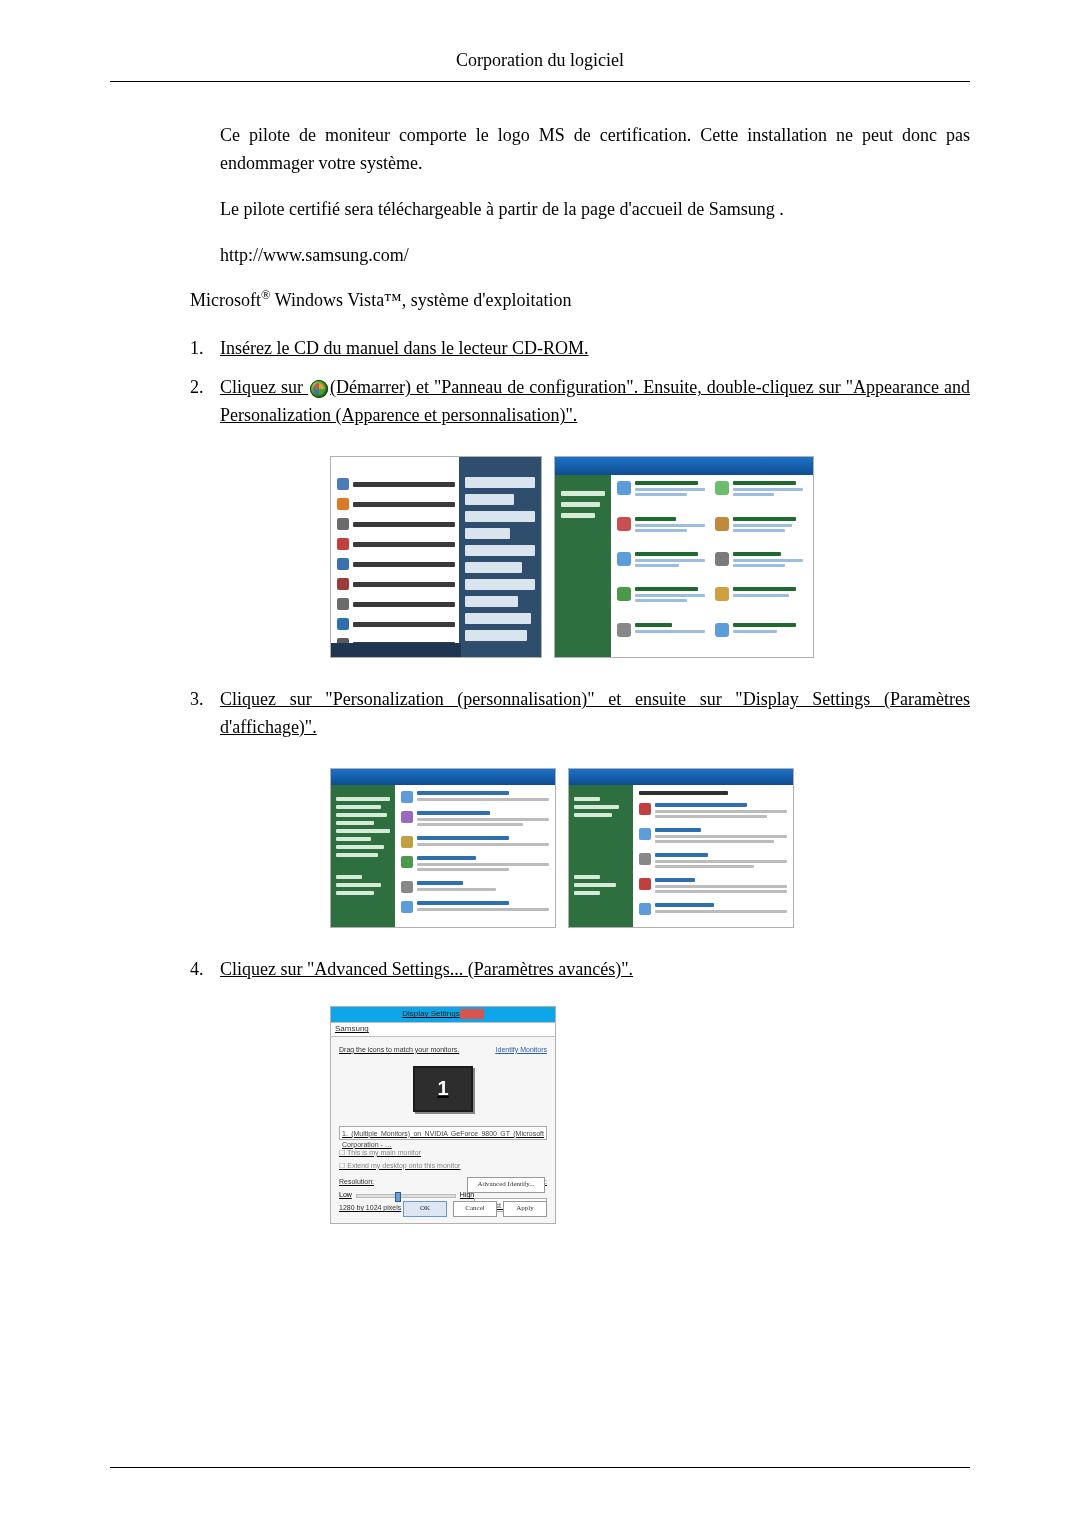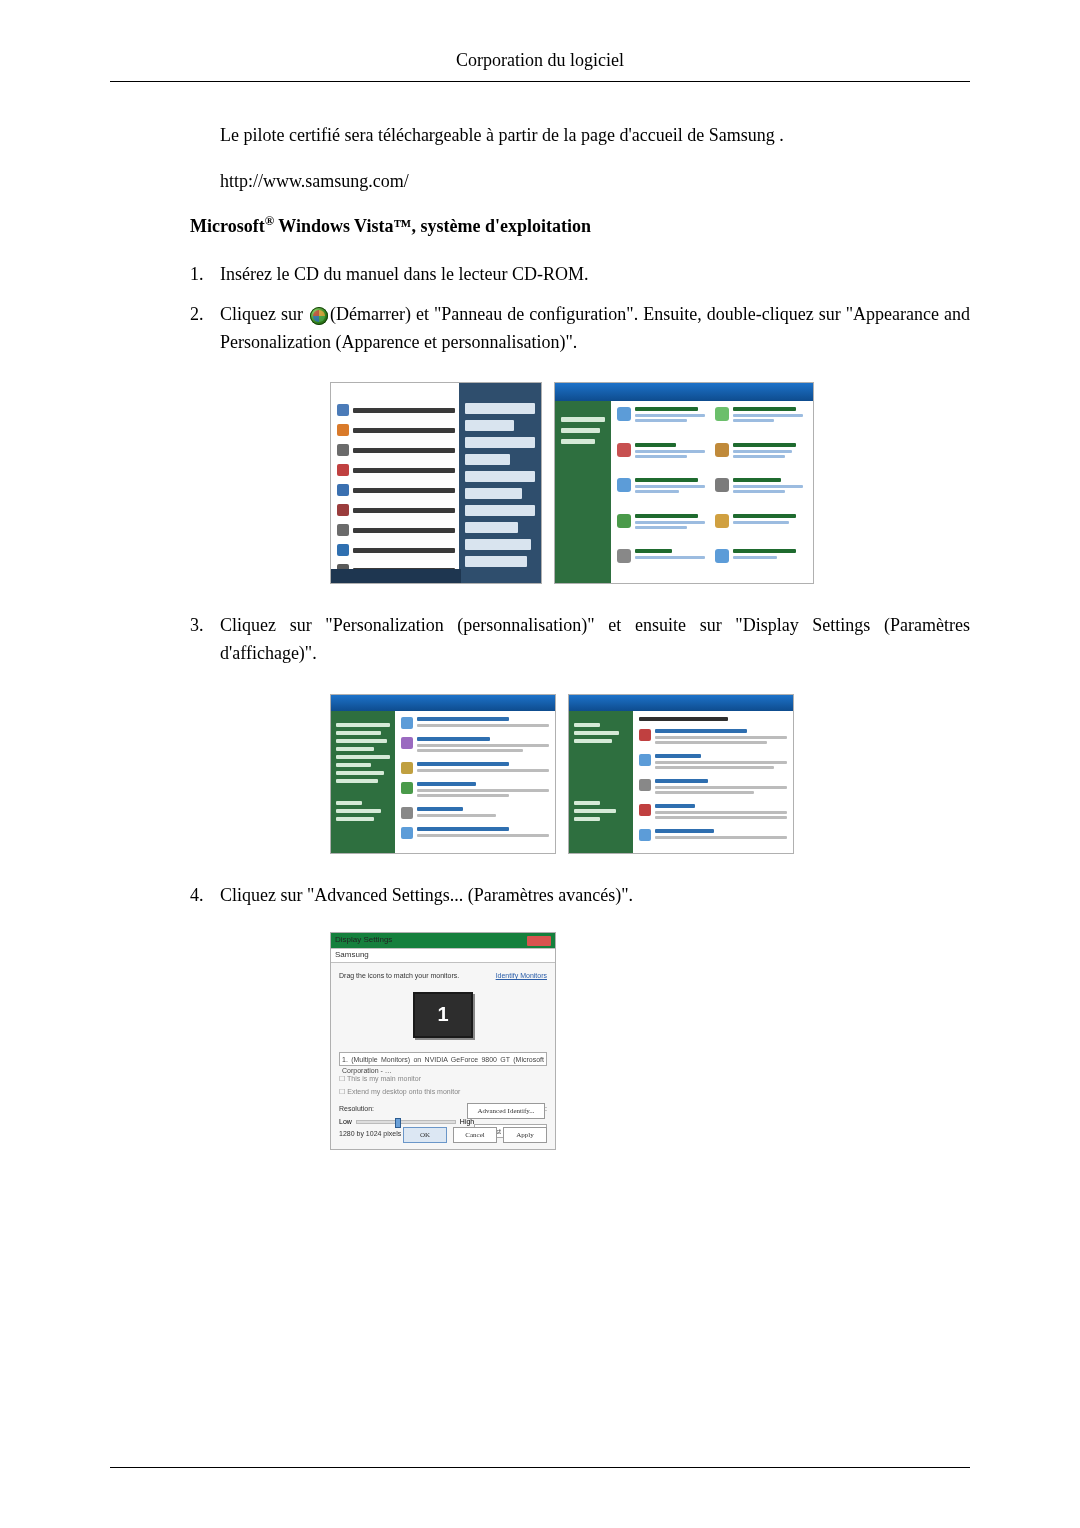--- a/index.html
+++ b/index.html
@@ -59,25 +59,25 @@
     .section-heading {
       font-family: Arial, Helvetica, sans-serif;
       font-weight: bold;
       font-size: 22px;
       margin: 30px 0 20px 0;
     }
     .intro-line {
       font-size: 18px;
       margin-bottom: 24px;
       padding-left: 80px;
-      font-weight: bold;
     }
     .step-list {
       list-style: none;
       counter-reset: step;
+      text-decoration: underline;
     }
     .step {
       counter-increment: step;
       position: relative;
       font-size: 18px;
       line-height: 1.55;
       padding-left: 110px;
       margin-bottom: 12px;
       text-align: justify;
     }
@@ -146,21 +146,21 @@
     .shot-pers .p-side { position:absolute; left:0; top:16px; width:64px; bottom:0; background:#2e6f3f; }
     .shot-pers .p-body { position:absolute; left:64px; top:16px; right:0; bottom:0; background:#fff; padding:6px; }
     .p-side-line { height:4px; background:#d5ead7; margin:4px 5px; border-radius:1px; }
     .p-row { display:flex; gap:4px; margin-bottom:8px; }
     .p-ico { width:12px; height:12px; background:#6aa5e0; border-radius:2px; flex-shrink:0; }
     .p-ttl { height:4px; background:#2f6fb0; margin-bottom:3px; width:70%; border-radius:1px; }
     .p-txt { height:3px; background:#bcbcbc; margin-bottom:2px; width:100%; border-radius:1px; }
 
     
     .shot-display { width: 226px; height: 218px; background:#f6f6f6; }
-    .dsp-title { height:16px; background:#15803d; border-bottom:1px solid #c0c0c0; display:flex; align-items:center; justify-content:space-between; padding:0 4px; }
+    .dsp-title { height:16px; background:#0ea5e9; border-bottom:1px solid #c0c0c0; display:flex; align-items:center; justify-content:center; padding:0 4px; }
     .dsp-title-text { font-size:8px; color:#222; font-family: Arial; }
     .dsp-close { width:24px; height:10px; background:#d9534f; border-radius:1px; }
     .dsp-tabbar { height:14px; background:#fff; border-bottom:1px solid #c0c0c0; padding-left:4px; font-size:8px; font-family:Arial; color:#333; display:flex; align-items:center; }
     .dsp-body { padding:8px; font-family:Arial; }
     .dsp-desc { font-size:7px; color:#333; margin-bottom:4px; display:flex; justify-content:space-between; }
     .dsp-ident { font-size:7px; color:#2a5da8; text-decoration:underline; }
     .dsp-monitor { width:60px; height:46px; background:#2d2d2d; margin:10px auto 14px; border:2px solid #1a1a1a; display:flex; align-items:center; justify-content:center; color:#fff; font-size:20px; font-weight:bold; box-shadow: 2px 2px 0 #888; }
     .dsp-select { height:14px; border:1px solid #aaa; background:#fff; margin:4px 0 8px; font-size:7px; padding:2px; color:#444; }
     .dsp-chk { font-size:7px; color:#888; margin:2px 0; }
     .dsp-rowlbl { display:flex; justify-content:space-between; font-size:7px; color:#333; margin-top:6px; }
@@ -186,20 +186,21 @@
     sup { font-size: 0.7em; vertical-align: super; }
   </style>
 </head>
 <body>
 
 <div class="page">
   <div class="header">Corporation du logiciel</div>
 
   <div class="content">
     <div class="remark-block">
+      <p class="paragraph">Ce pilote de moniteur comporte le logo MS de certification. Cette installation ne peut donc pas endommager votre système.</p>
       <p class="paragraph">Le pilote certifié sera téléchargeable à partir de la page d'accueil de Samsung .</p>
       <p class="paragraph">http://www.samsung.com/</p>
     </div>
   </div>
 
 
   <p class="intro-line">
     <span>Microsoft</span><sup>®</sup><span> Windows Vista™, système d'exploitation</span>
   </p>
 

